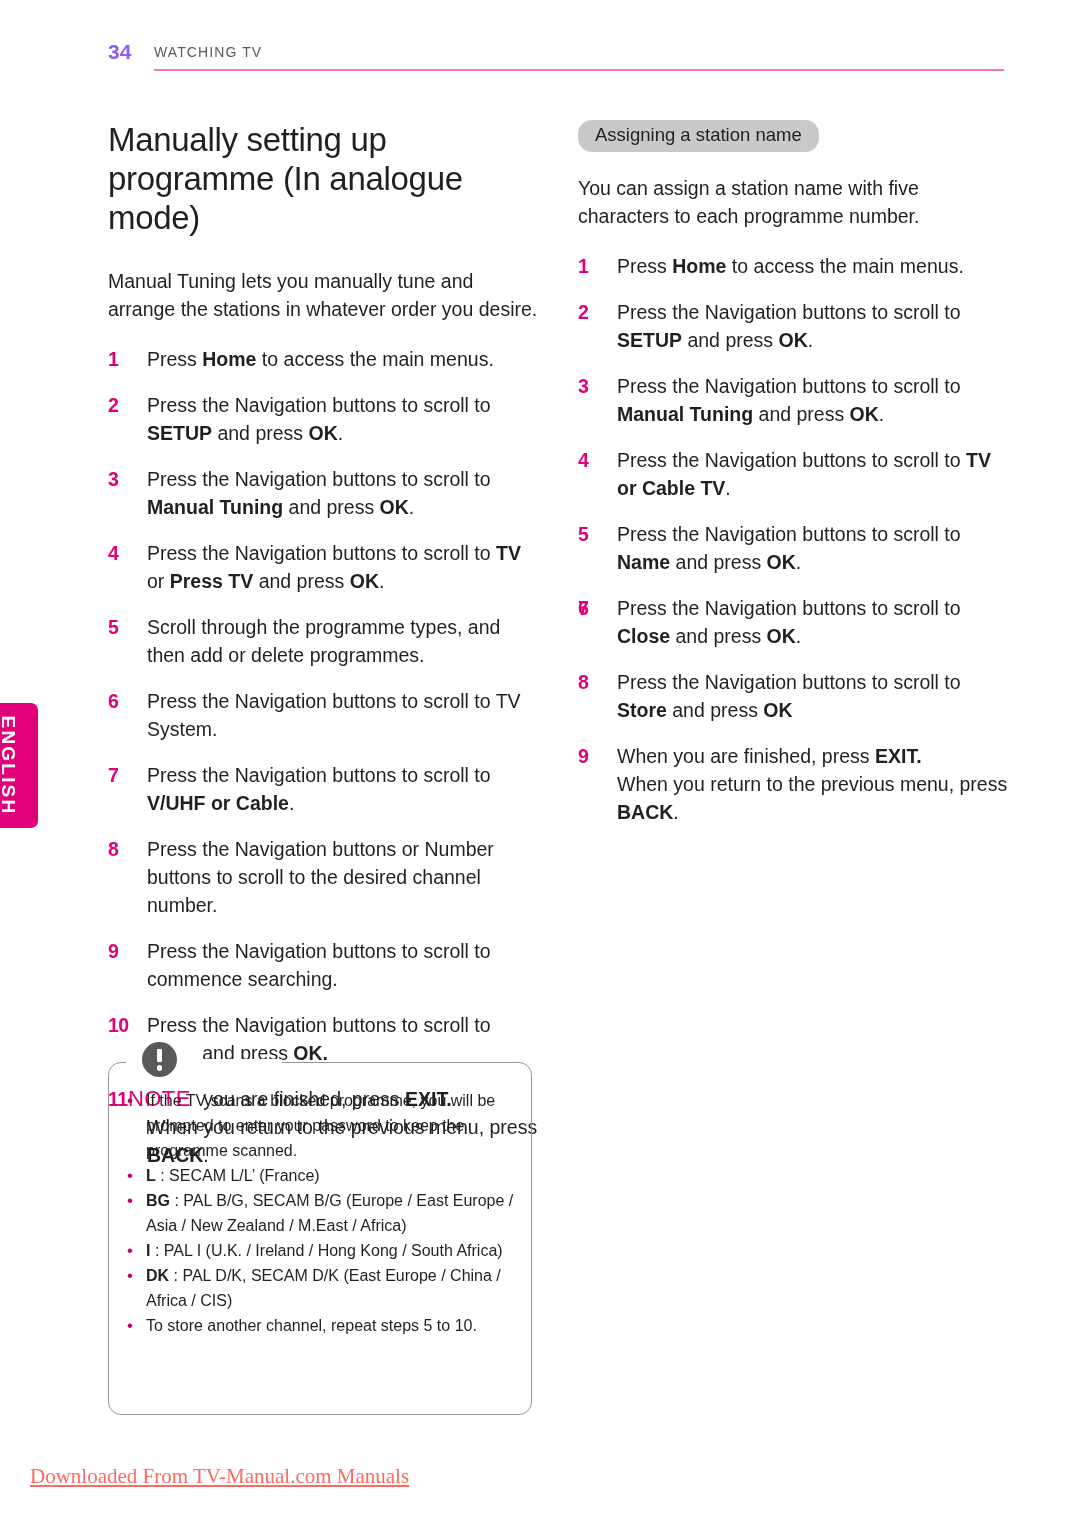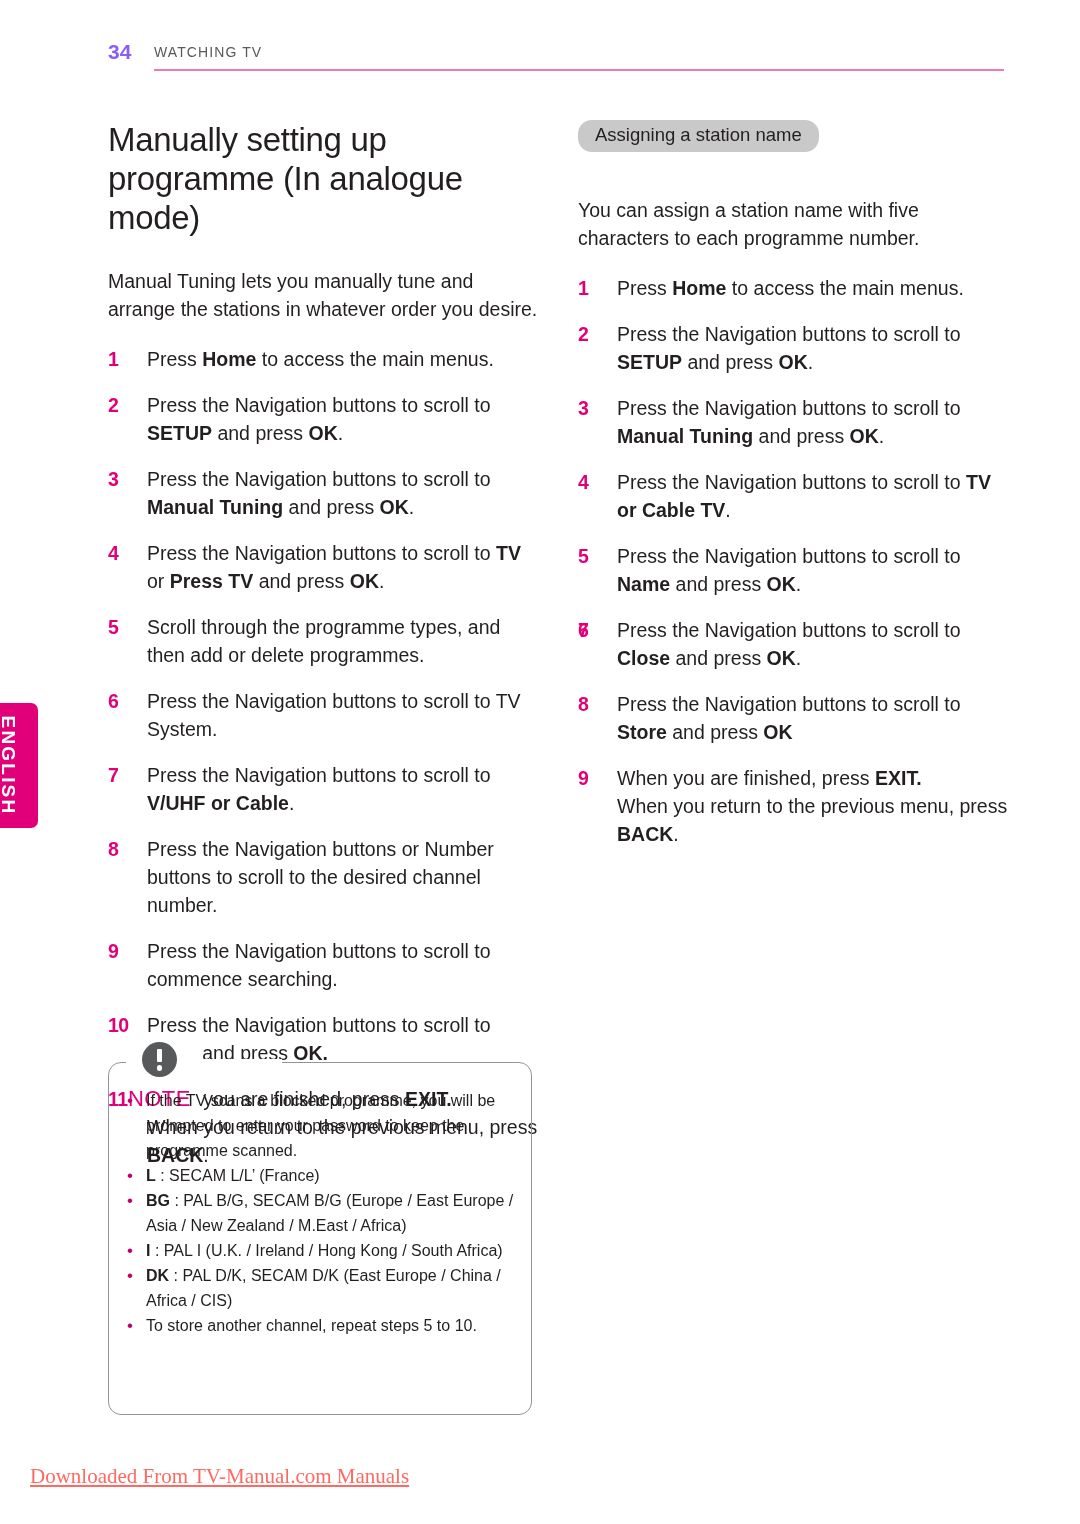--- a/index.html
+++ b/index.html
@@ -104,21 +104,21 @@
 
   
   .pill {
     display: inline-block;
     background: #c9c9c9;
     color: #231f20;
     border-radius: 14px;
     padding: 5px 17px 7px 17px;
     font-size: 18.5px;
     line-height: 20px;
-    margin-bottom: 44px;
+    margin-bottom: 22px;
   }
 
   
   .steps { margin: 0; padding: 0; list-style: none; }
   .step {
     position: relative;
     padding-left: 39px;
     margin-bottom: 18px;
     font-size: 19.5px;
     line-height: 28px;

